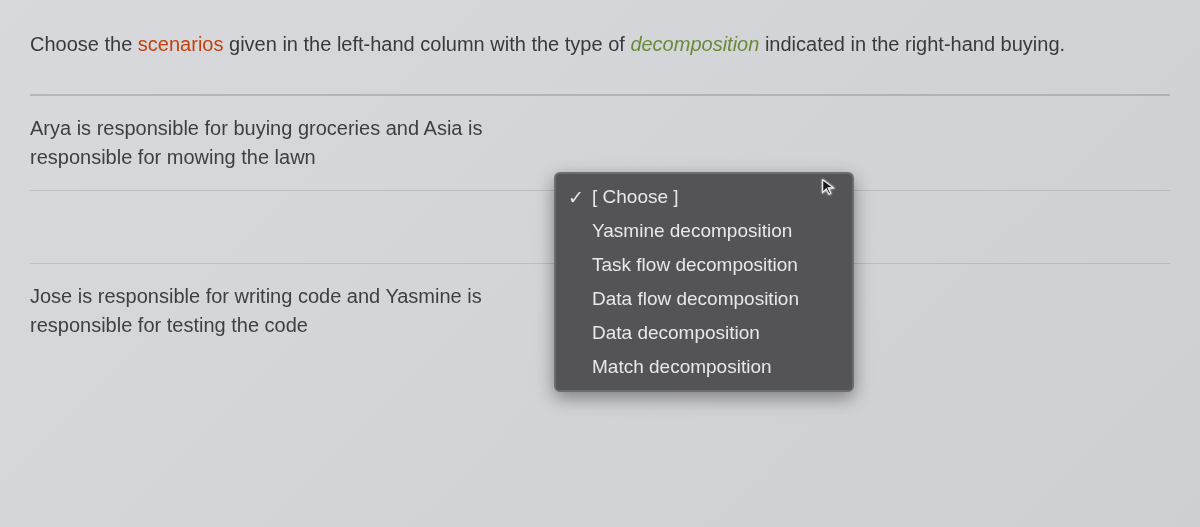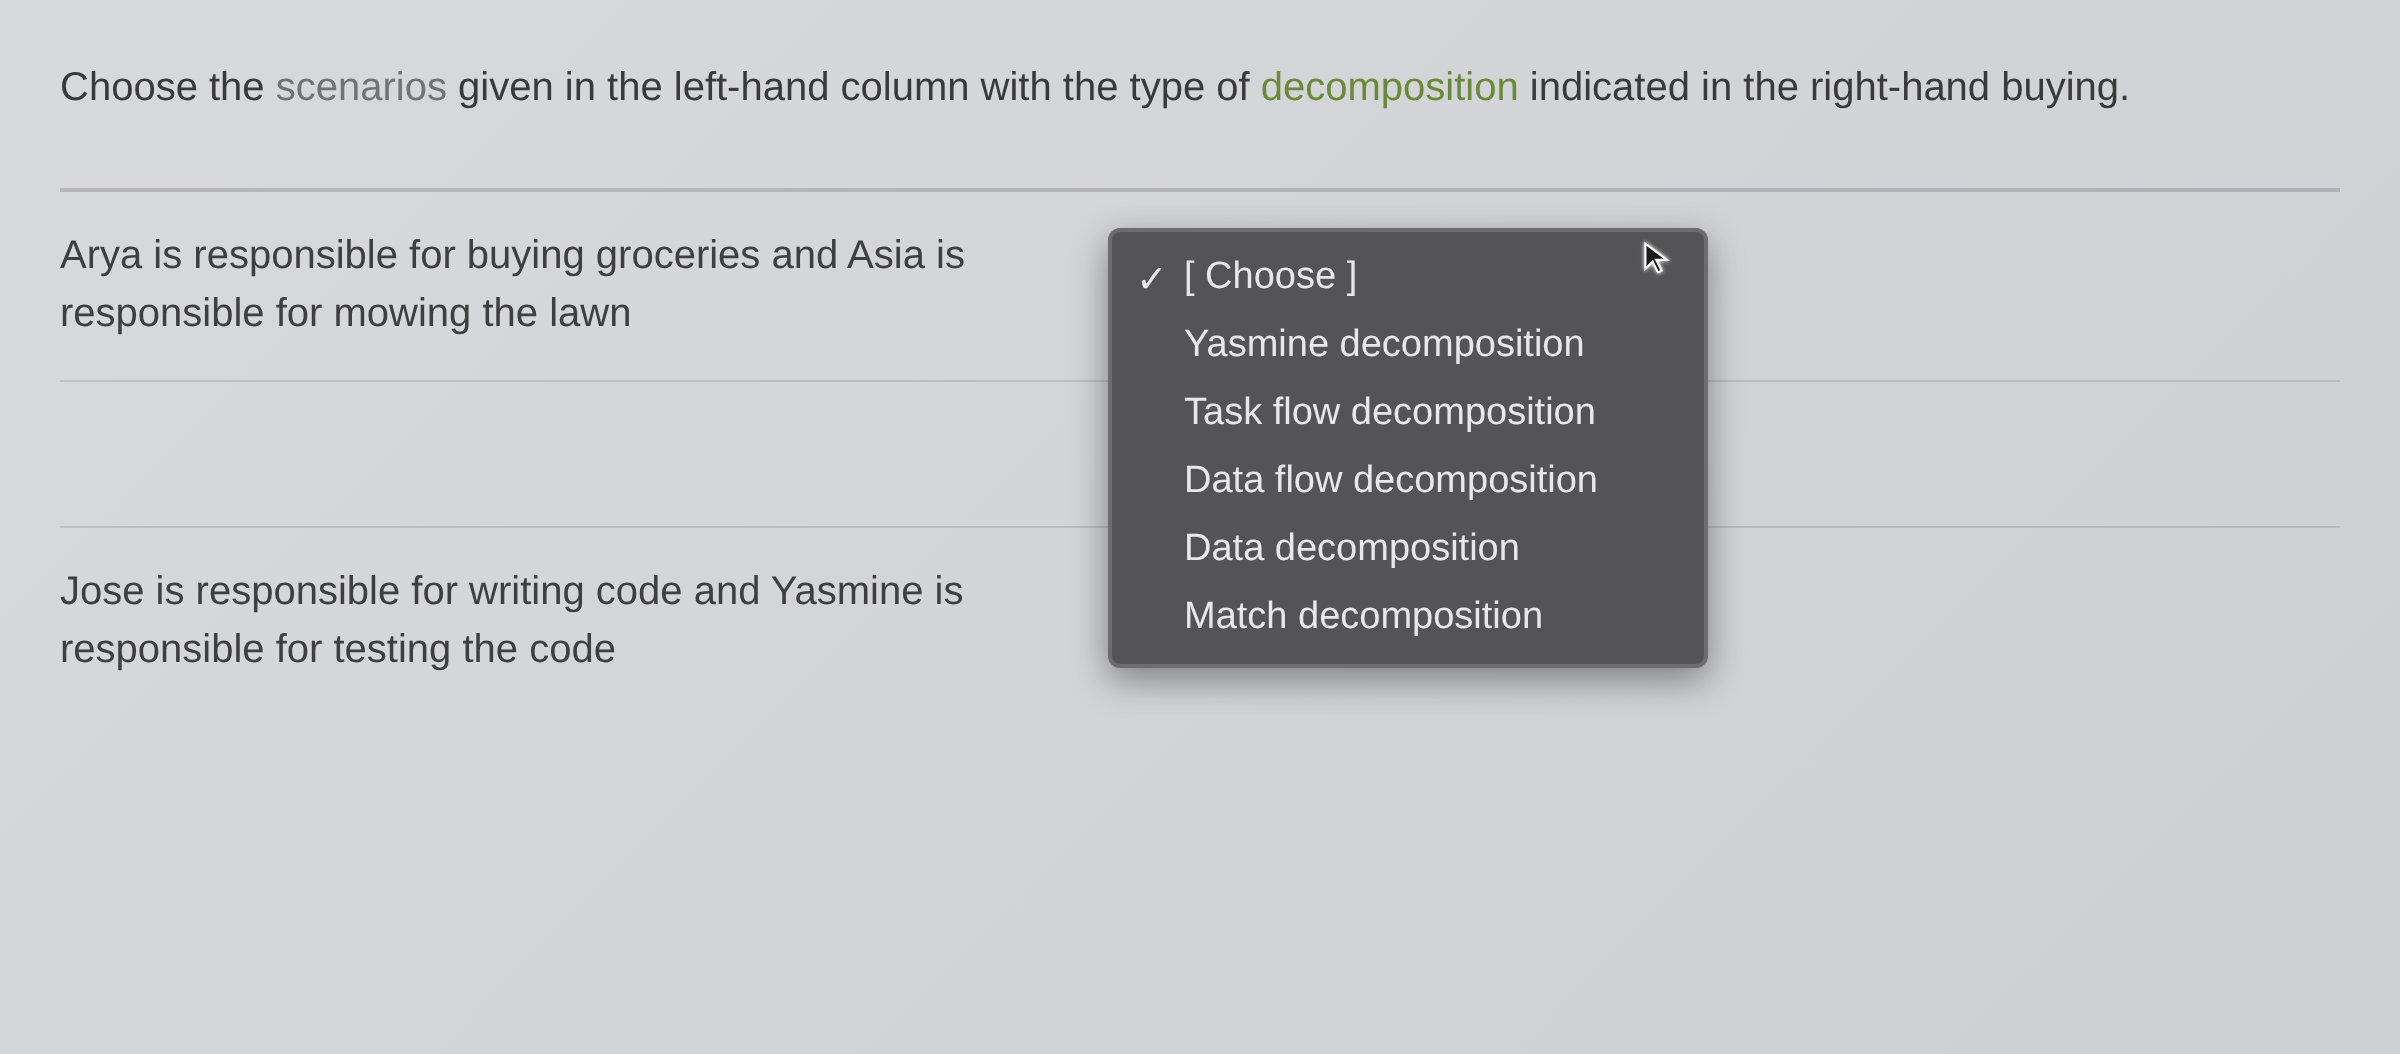--- a/index.html
+++ b/index.html
@@ -12,33 +12,34 @@
       color: #3a3a3c;
       padding: 28px 30px;
       position: relative;
       overflow: hidden;
     }
     .question-text {
       line-height: 1.6;
       margin-bottom: 34px;
     }
     .question-text .highlight {
-      color: #737373;
+      color: #c2410c;
     }
     .question-text .highlight-em {
       color: #6a8a3a;
+      font-style: italic;
     }
     .divider {
       border: none;
       border-top: 2px solid rgba(120,120,125,0.35);
       margin: 0;
     }
     .row {
       display: flex;
-      align-items: flex-start;
+      align-items: flex-end;
       gap: 14px;
       padding: 18px 0 18px 0;
       position: relative;
     }
     .row + .row {
       border-top: 1px solid rgba(120,120,125,0.25);
     }
     .scenario {
       flex: 0 0 510px;
       line-height: 1.45;

